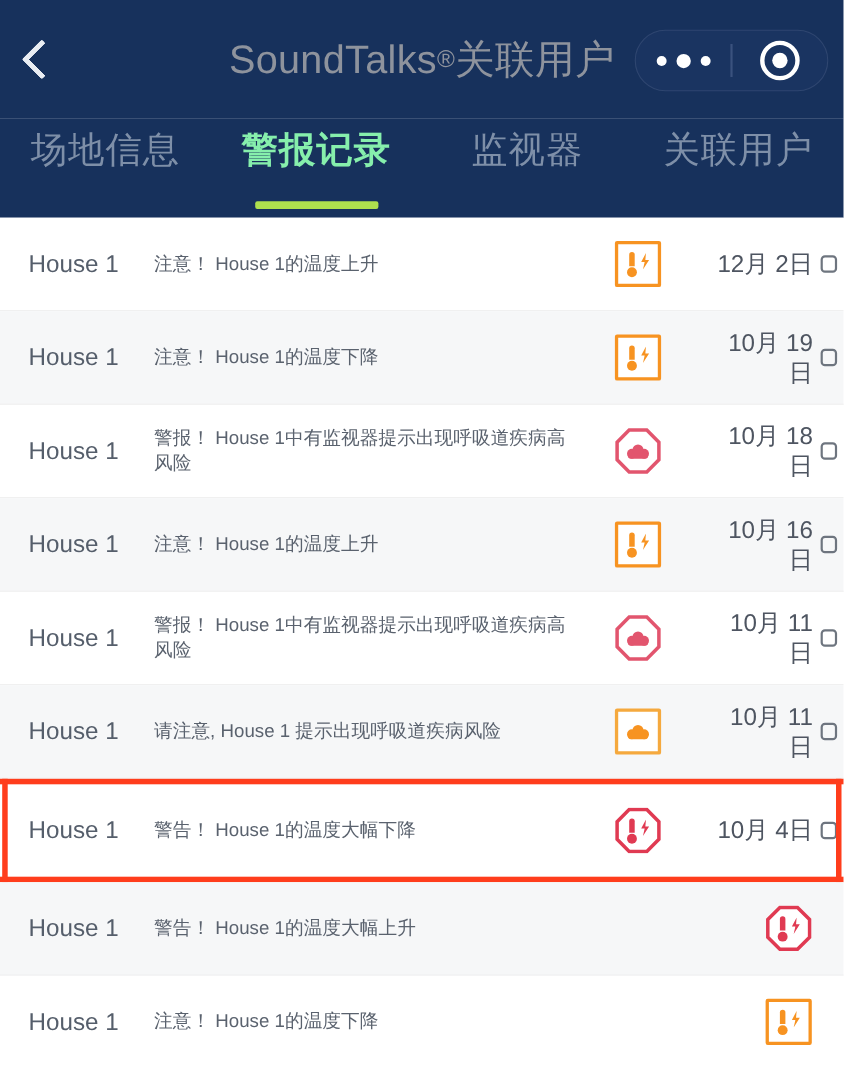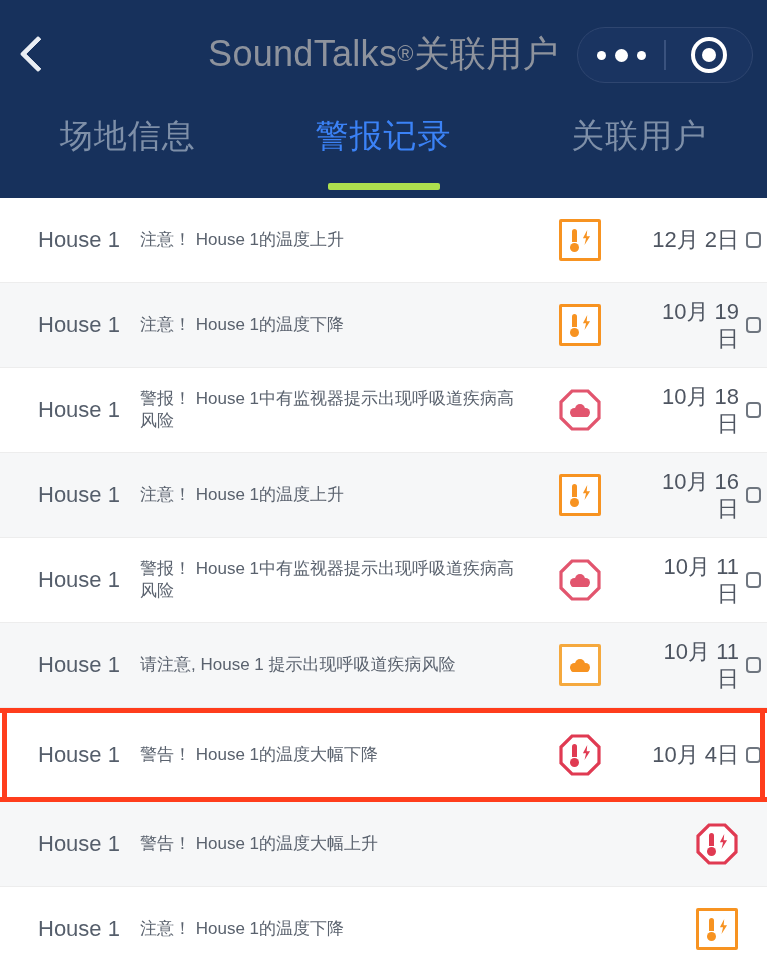--- a/index.html
+++ b/index.html
@@ -70,21 +70,21 @@
     display: flex; align-items: flex-end;
     position: relative;
   }
   .tab {
     flex: 1; height: 90px;
     display: flex; align-items: flex-start; justify-content: center;
     padding-top: 6px;
     font-size: 33px; color: #7e8fa8; letter-spacing: 1px;
     position: relative;
   }
-  .tab.active { color: #3b82f6; font-weight: normal; }
+  .tab.active { color: #86efac; font-weight: bold; }
   .tab .ul {
     position: absolute; bottom: 8px; left: 50%; transform: translateX(-50%);
     width: 112px; height: 7px; background: #aee04e; border-radius: 2px;
     display: none;
   }
   .tab.active .ul { display: block; }
 
   
   .list { position: relative; width: 767px; background:#fff; }
   .row {
@@ -106,21 +106,21 @@
     width: 5px; background: #ff3d1c;
   }
   .row.flag::after {
     content:"";
     position: absolute; right: 2px; top: -5px; bottom: -5px;
     width: 5px; background: #ff3d1c;
   }
 
   .c-house {
     width: 140px; flex: none;
-    padding-left: 38px;
+    padding-left: 26px;
     font-size: 22px; color: #555e6b;
     white-space: nowrap;
   }
   .c-msg {
     flex: 1 1 auto;
     padding-right: 12px;
     font-size: 17px; color: #5a626e; line-height: 1.28;
     word-break: break-word;
   }
   .c-icon {
@@ -205,20 +205,23 @@
     </div>
   </div>
 
   <div class="tabs" id="tabbar">
       <div class="tab">
         <span>场地信息</span>
       </div>
       <div class="tab active">
         <span>警报记录</span>
         <span class="ul"></span>
+      </div>
+      <div class="tab">
+        <span>监视器</span>
       </div>
       <div class="tab">
         <span>关联用户</span>
       </div>
     </div>
 
   <div class="list" id="list">
       <div class="row" style="height: 85px;">
         <div class="c-house">House 1</div>
         <div class="c-msg">注意！ House 1的温度上升</div>

